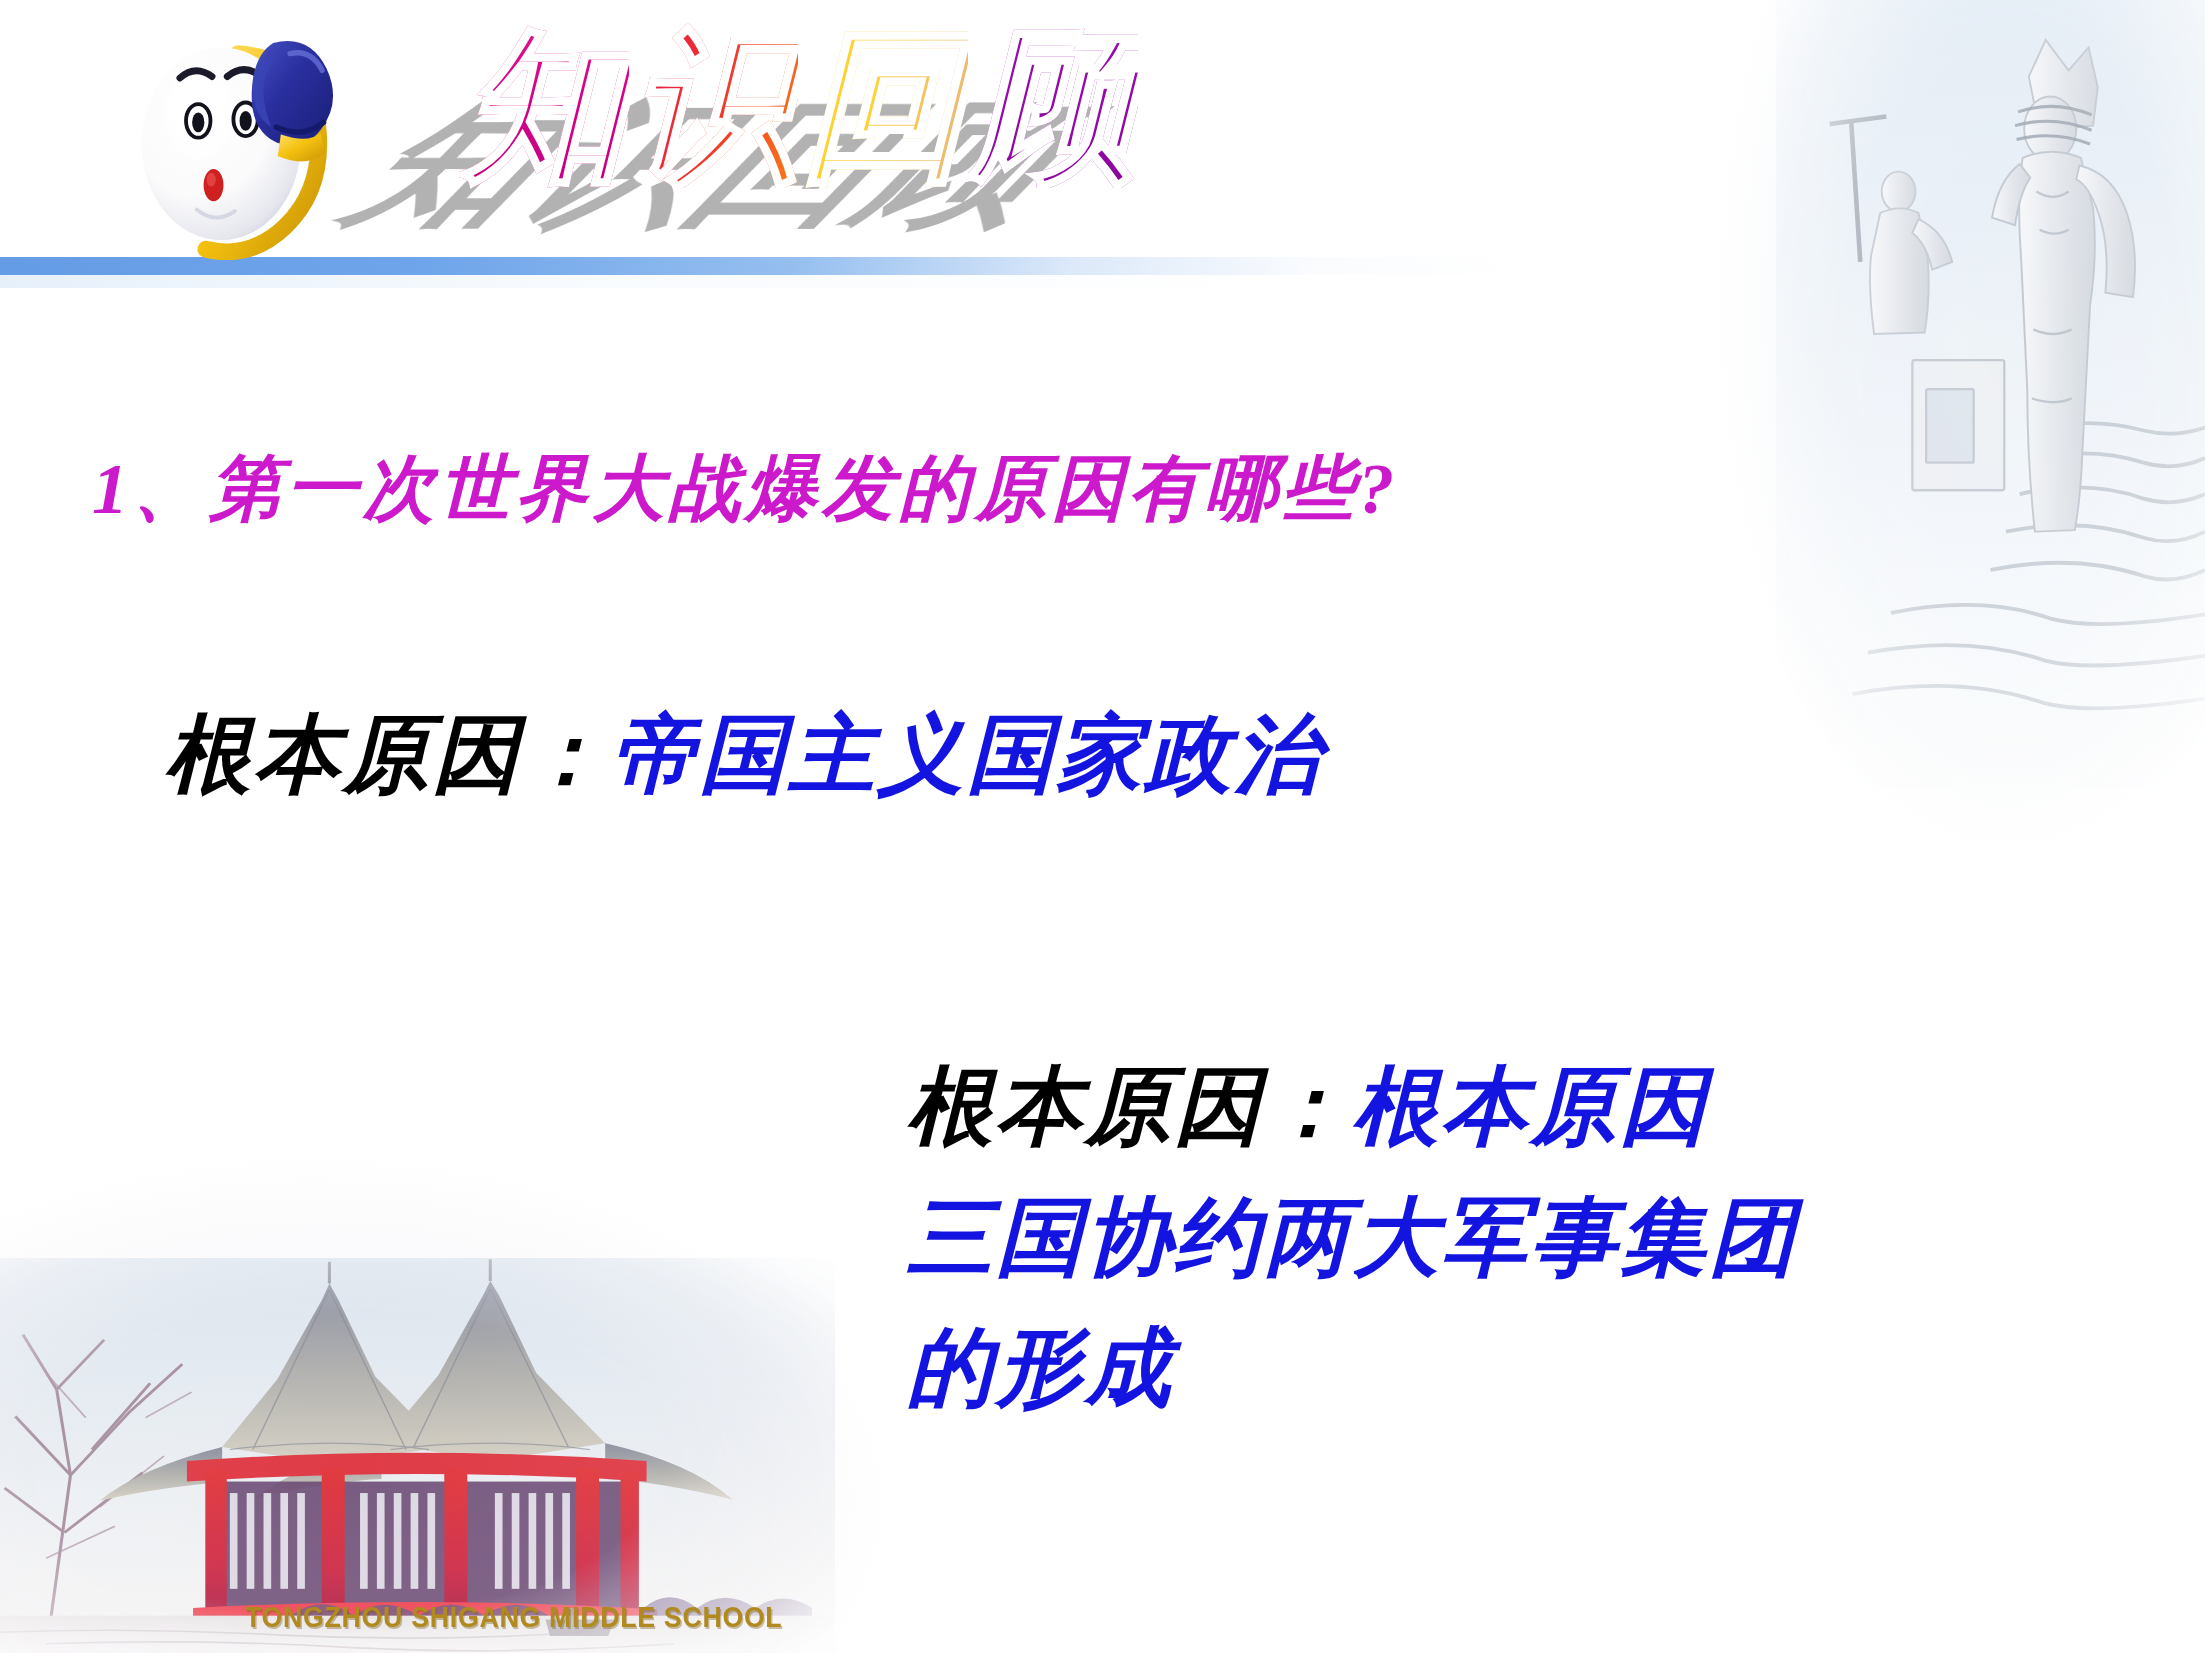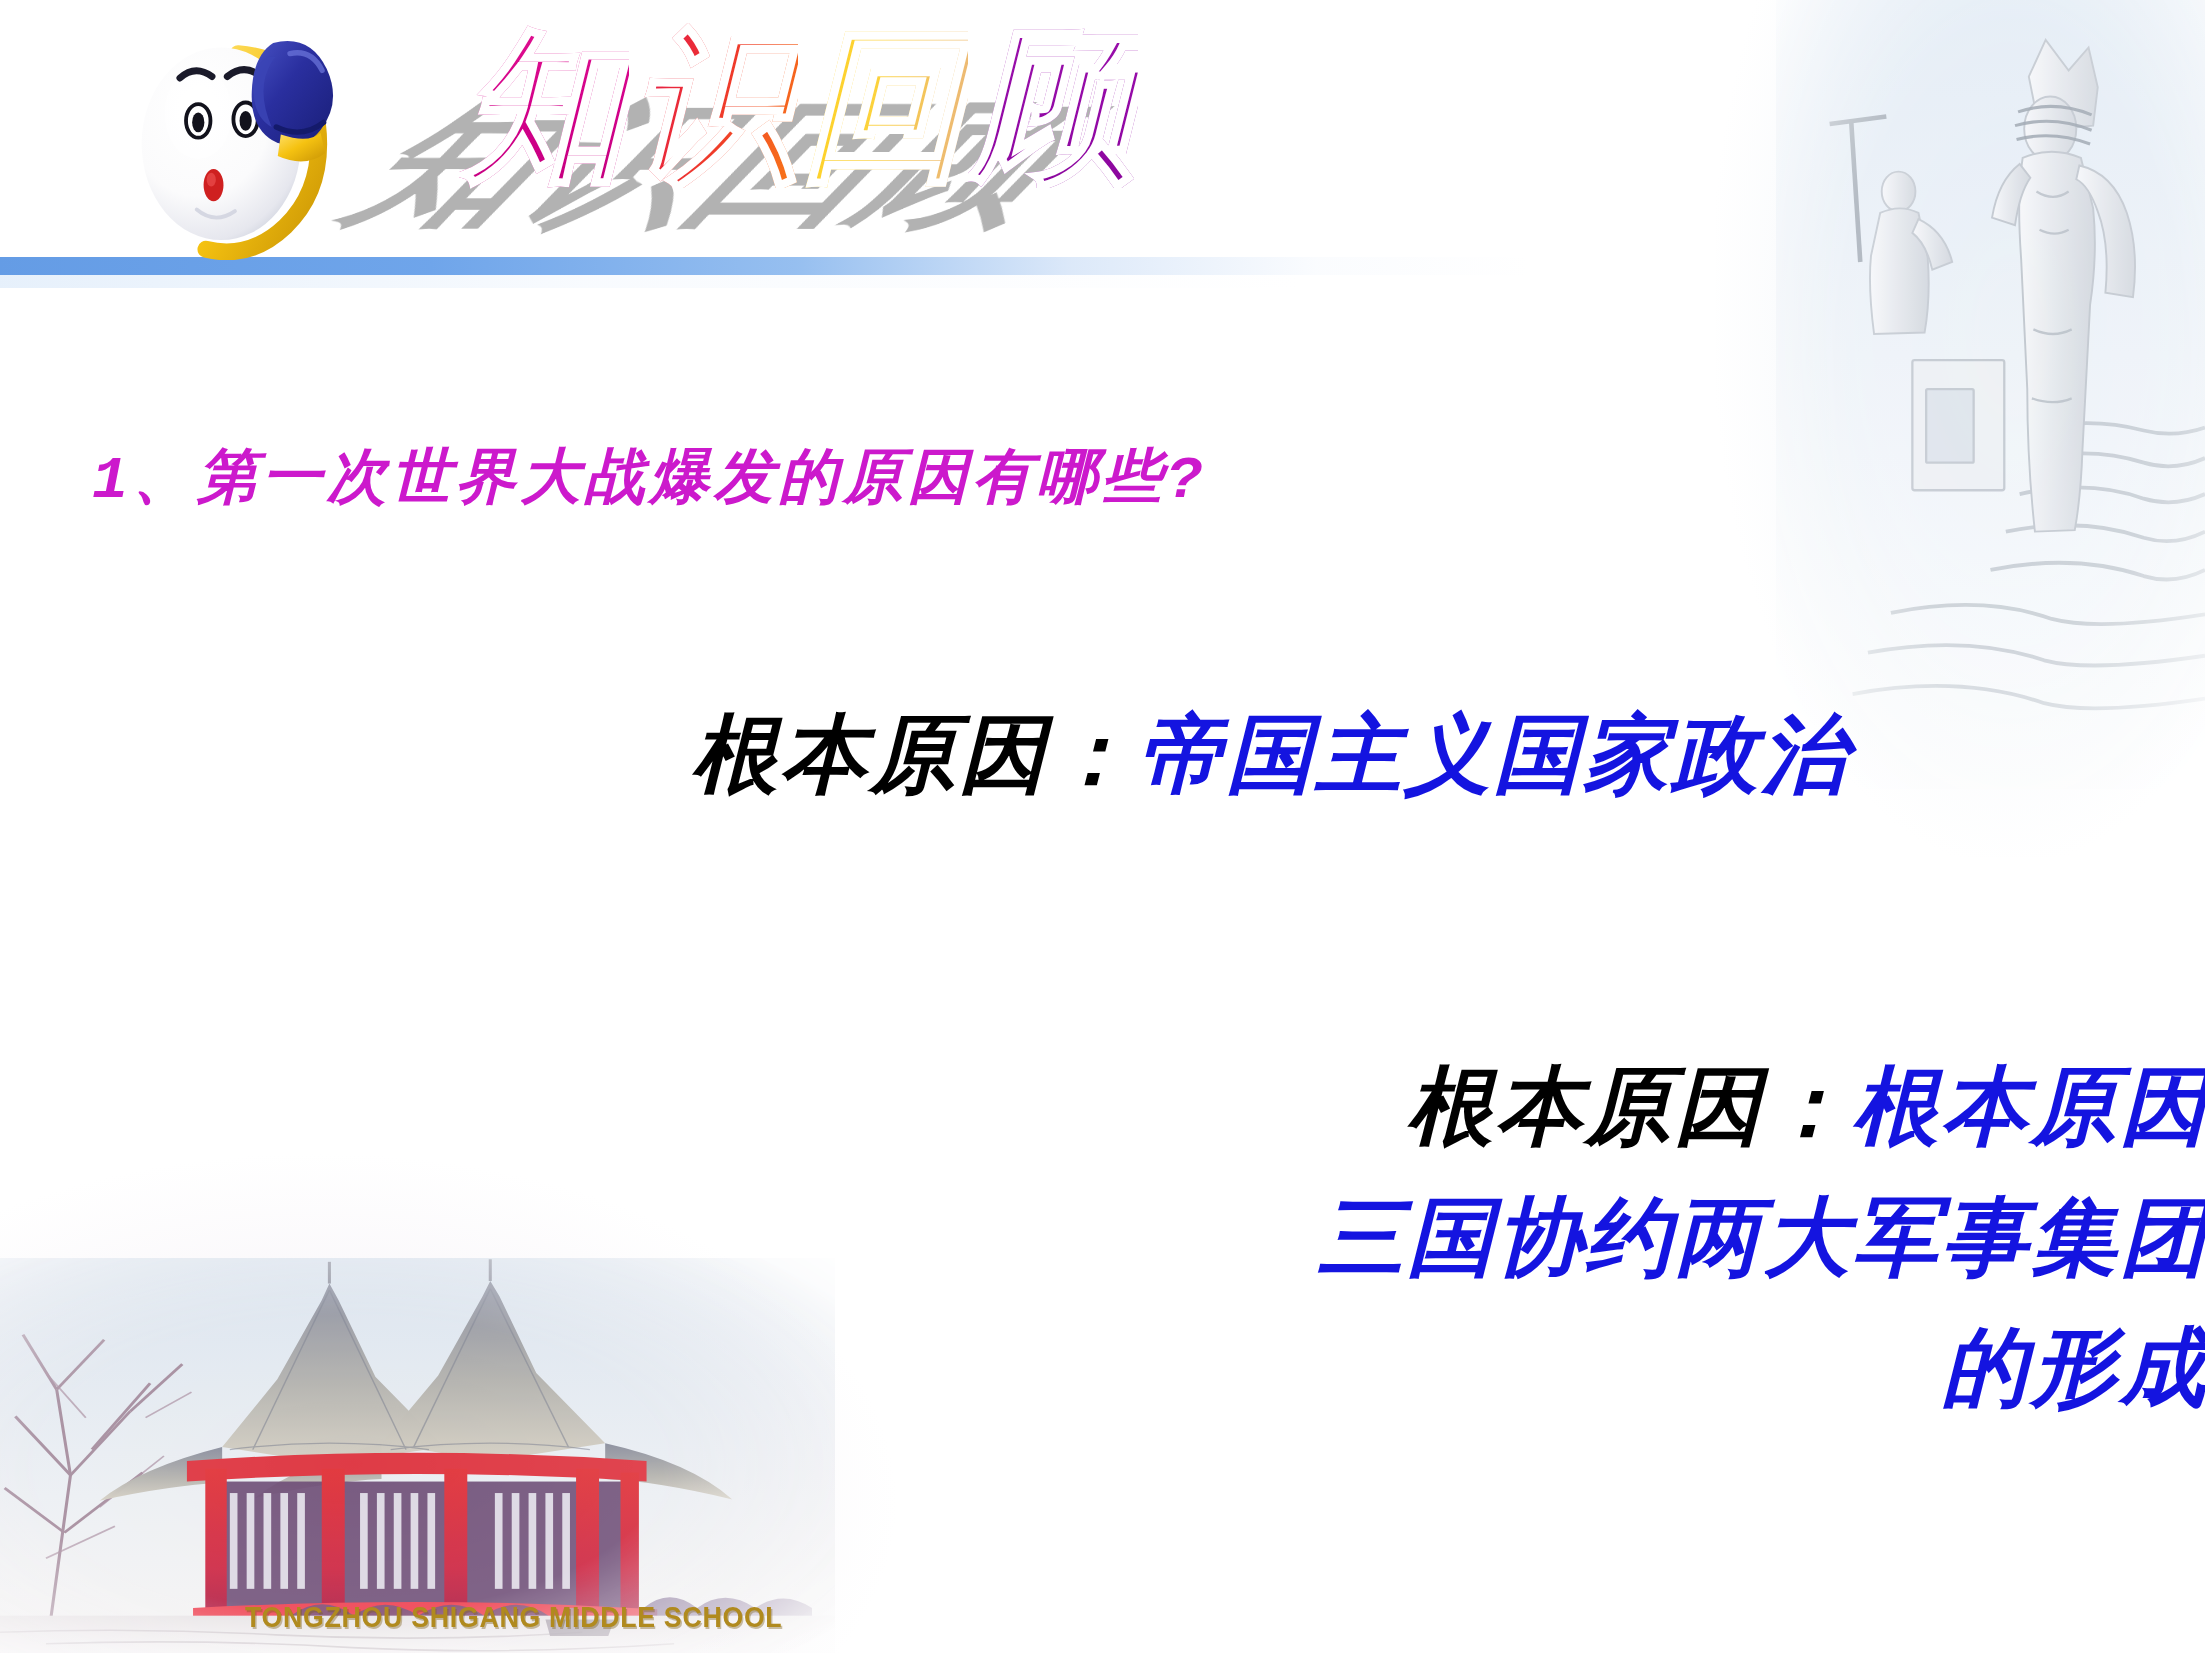--- a/index.html
+++ b/index.html
@@ -107,39 +107,38 @@
   .heading .fill-layer .ch.c1 { background-image: linear-gradient(105deg, #e3134f 0%, #ef3b2a 55%, #f97c18 100%); }
   .heading .fill-layer .ch.c2 { background-image: linear-gradient(100deg, #ffd21c 0%, #fcd23c 45%, #e9b481 100%); }
   .heading .fill-layer .ch.c3 { background-image: linear-gradient(175deg, #9a10ab 0%, #9309a6 60%, #8a069c 100%); }
 
   
   .question {
     position: absolute;
     left: 92px; top: 444px;
     width: 1930px;
     color: #cc19cc;
-    font-family: Liberation Mono, monospace;
+    font-family: Liberation Serif, serif;
     font-weight: bold;
     font-style: italic;
-    font-size: 60px;
+    font-size: 72px;
     line-height: 1.25;
     letter-spacing: 4.6px;
     white-space: nowrap;
   }
 
   
   .answer-block {
     position: absolute;
     font-family: "DejaVu Serif", "Liberation Serif", serif;
     font-weight: bold;
     font-style: italic;
     font-size: 86px;
     line-height: 1.52;
     letter-spacing: 3.1px;
-    text-align: right;
   }
   .answer-root { left: 165px; top: 689px; width: 1685px; }
   .answer-specific { left: 907px; top: 1041px; width: 1302px; }
   .lbl-black { color: #000000; }
   .txt-blue  { color: #1414e0; }
   .answer-block .line { white-space: nowrap; }
 
   
   .campus-photo {
     position: absolute;

